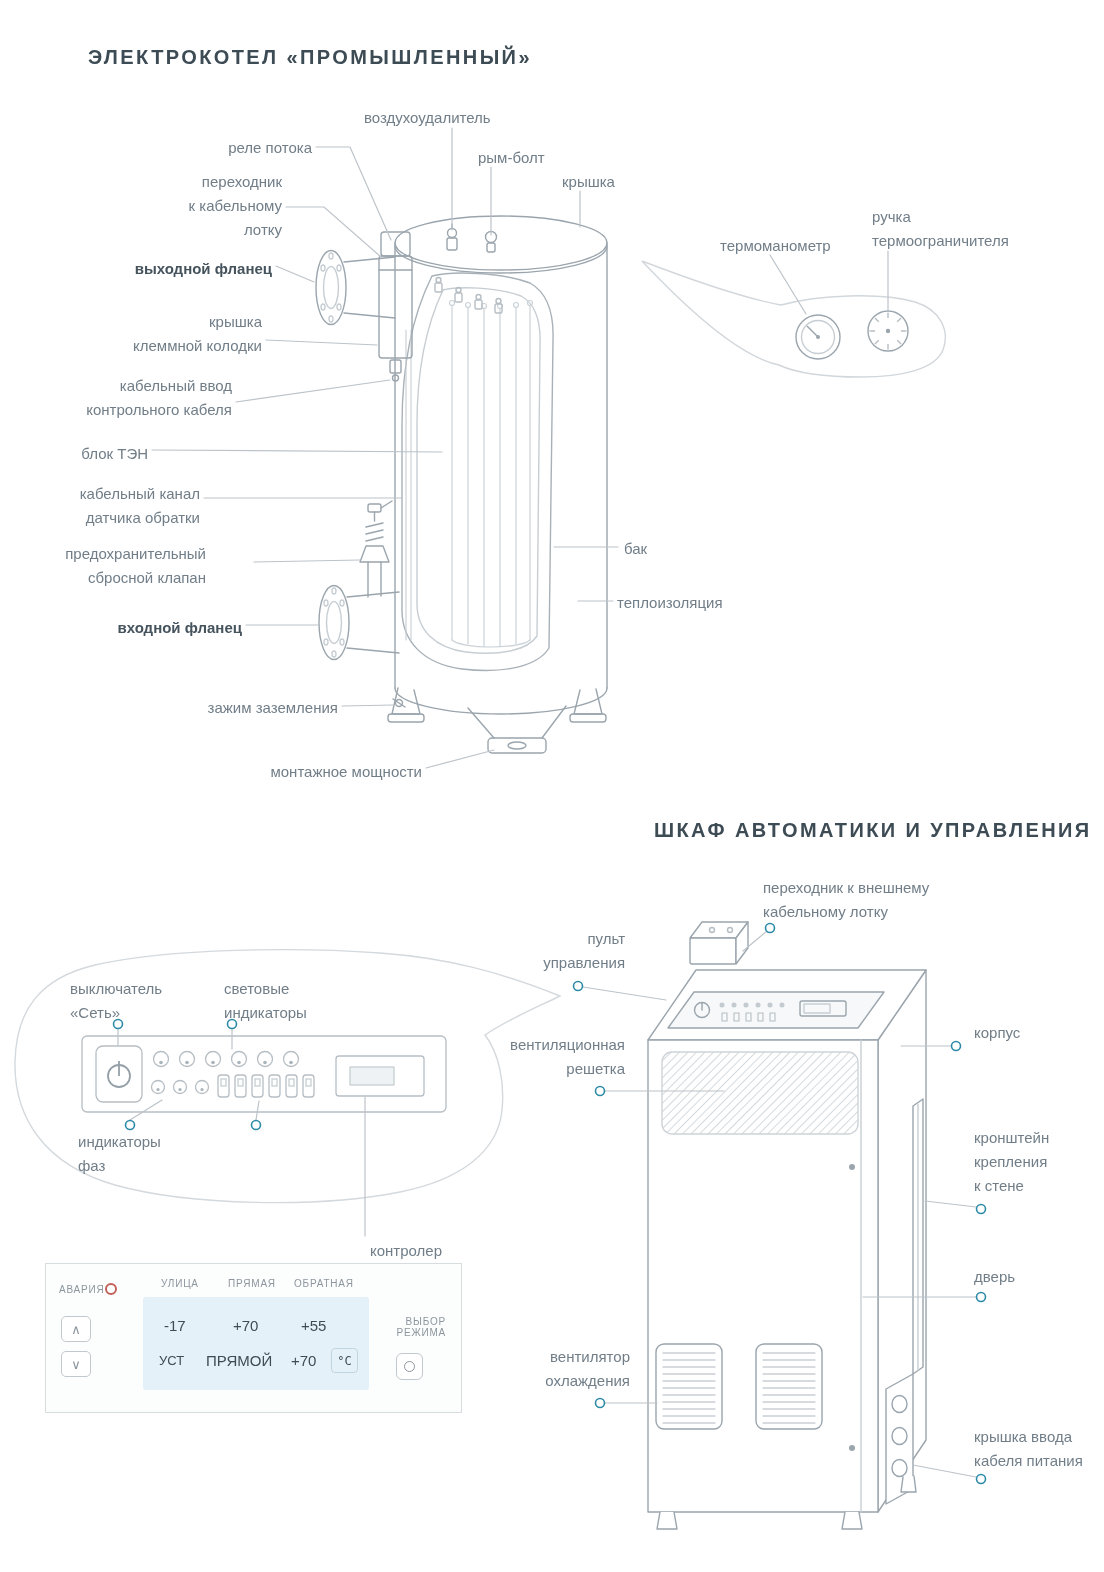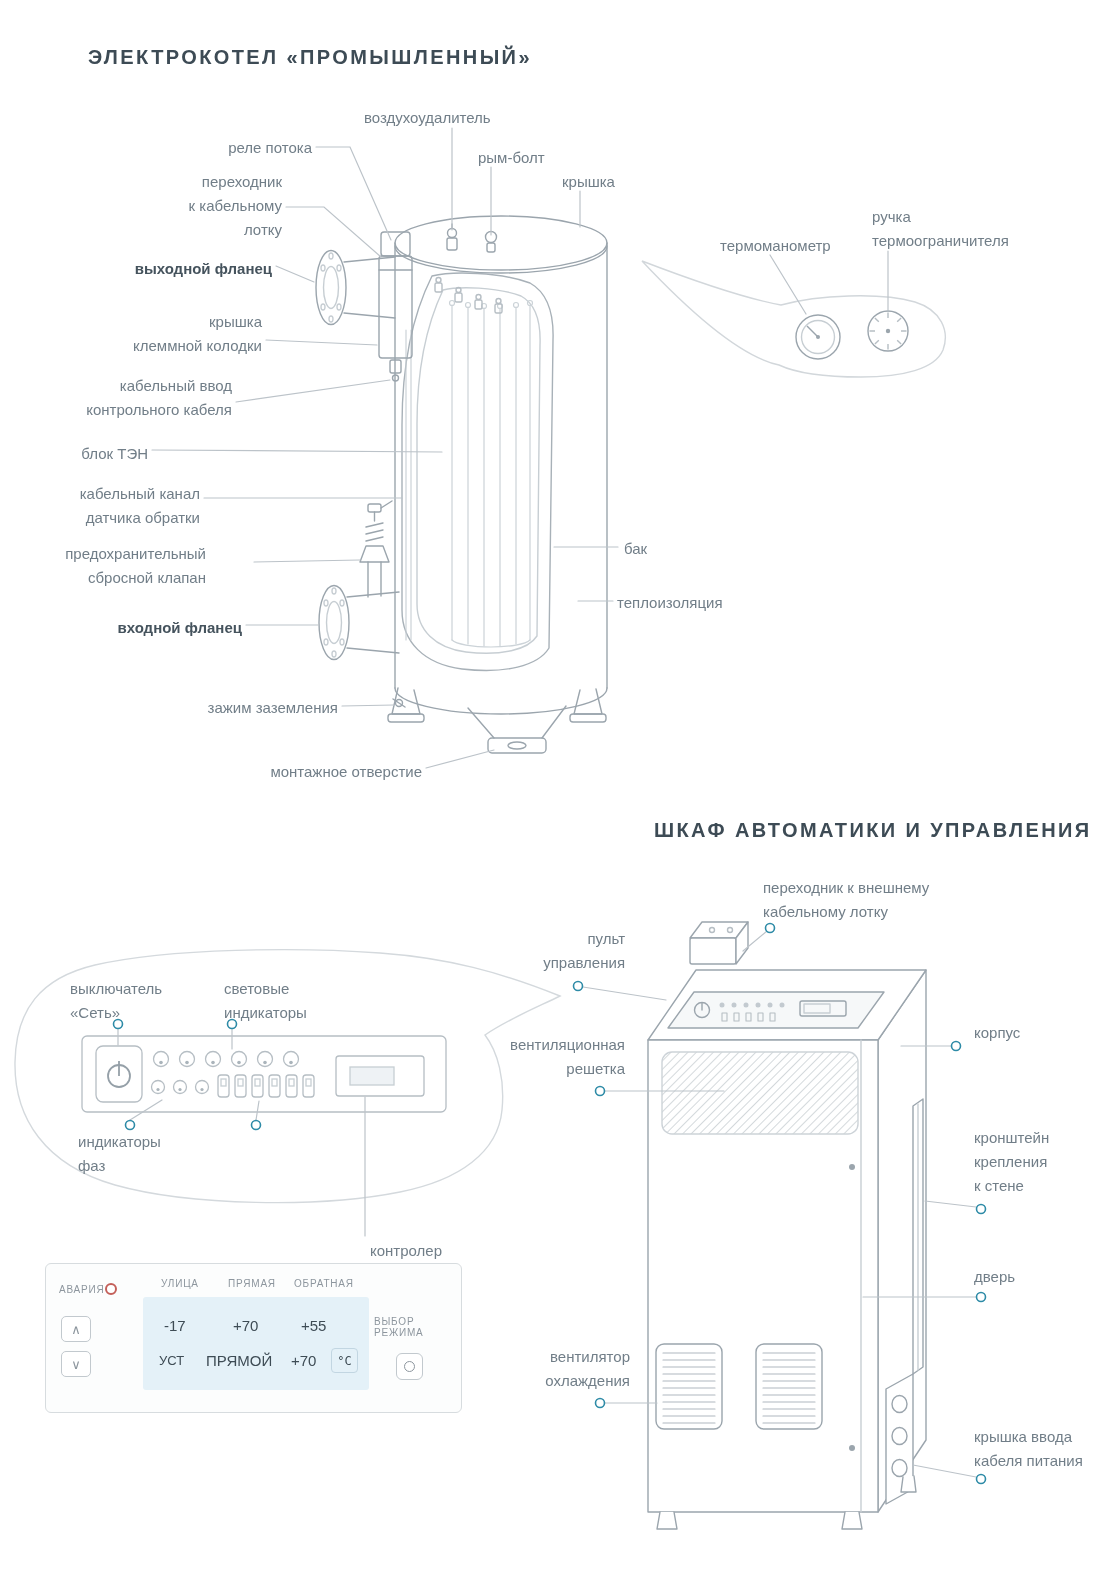--- a/index.html
+++ b/index.html
@@ -8,21 +8,21 @@
           font-family:"Liberation Sans",sans-serif}
   .art{position:absolute;left:0;top:0;z-index:1}
   .lbl{position:absolute;z-index:3;font-size:15px;color:#717e88;line-height:1.6;white-space:pre-line}
   .ra{text-align:right}
   .ct{text-align:left}
   .bold{color:#45535d;font-weight:bold}
   .title{position:absolute;z-index:3;font-size:20px;font-weight:bold;color:#3d4b55;
          letter-spacing:2.4px;white-space:nowrap}
   
   .ctrl{position:absolute;z-index:3;left:45px;top:1263px;width:417px;height:150px;
-        border:1px solid #d7dcdf;border-radius:6px;background:#fcfdfd}
+        border:1px solid #d7dcdf;border-radius:0;background:#fcfdfd}
   .tiny{position:absolute;font-size:10px;letter-spacing:.8px;color:#8d969e;white-space:pre-line}
   .alarm-dot{position:absolute;left:59px;top:19px;width:12px;height:12px;border:2.5px solid #c4605a;
              border-radius:50%;background:#fff}
   .ctrl-btn{position:absolute;left:15px;width:30px;height:26px;border:1px solid #c2c9ce;border-radius:5px;
             background:#fff;color:#8d969e;font-size:13px;display:flex;align-items:center;justify-content:center}
   .display{position:absolute;left:97px;top:33px;width:226px;height:93px;background:#e4f1f8;border-radius:3px}
   .dv{position:absolute;font-family:Liberation Sans, sans-serif;font-size:15px;color:#3e4c55;white-space:nowrap}
   .unit-box{position:absolute;left:285px;top:84px;width:27px;height:25px;border:1px solid #c2d6e2;border-radius:4px;
             display:flex;align-items:center;justify-content:center;font-size:12px;color:#3e4c55;
             font-family:"DejaVu Sans Mono",monospace}
@@ -370,21 +370,21 @@
 клеммной колодки</div>
   <div class="lbl ra" style="right:872px;top:374px">кабельный ввод
 контрольного кабеля</div>
   <div class="lbl ra" style="right:956px;top:442px">блок ТЭН</div>
   <div class="lbl ra" style="right:904px;top:482px">кабельный канал
 датчика обратки</div>
   <div class="lbl ra" style="right:898px;top:542px">предохранительный
 сбросной клапан</div>
   <div class="lbl ra bold" style="right:862px;top:616px">входной фланец</div>
   <div class="lbl ra" style="right:766px;top:696px">зажим заземления</div>
-  <div class="lbl ra" style="right:682px;top:760px">монтажное отверстие</div>
+  <div class="lbl ra" style="right:682px;top:760px">монтажное мощности</div>
   <div class="lbl" style="left:364px;top:106px">воздухоудалитель</div>
   <div class="lbl" style="left:478px;top:146px">рым-болт</div>
   <div class="lbl" style="left:562px;top:170px">крышка</div>
   <div class="lbl" style="left:624px;top:537px">бак</div>
   <div class="lbl" style="left:617px;top:591px">теплоизоляция</div>
   <div class="lbl" style="left:720px;top:234px">термоманометр</div>
   <div class="lbl" style="left:872px;top:205px">ручка
 термоограничителя</div>
 
   <div class="lbl ct" style="left:763px;top:876px;width:184px">переходник к внешнему
@@ -424,20 +424,20 @@
     <span class="tiny" style="left:182px;top:14px">ПРЯМАЯ</span>
     <span class="tiny" style="left:248px;top:14px">ОБРАТНАЯ</span>
     <div class="display"></div>
     <span class="dv" style="left:118px;top:53px">-17</span>
     <span class="dv" style="left:187px;top:53px">+70</span>
     <span class="dv" style="left:255px;top:53px">+55</span>
     <span class="dv" style="left:113px;top:89px;font-size:13px">УСТ</span>
     <span class="dv" style="left:160px;top:88px">ПРЯМОЙ</span>
     <span class="dv" style="left:245px;top:88px">+70</span>
     <span class="unit-box">°С</span>
-    <span class="tiny ct" style="left:328px;top:52px;width:72px;text-align:left">ВЫБОР
+    <span class="tiny ct" style="left:328px;top:52px;width:72px;text-align:right">ВЫБОР
 РЕЖИМА</span>
     <div class="mode-btn">
       <i></i>
     </div>
   </div>
 
 </div>
 
 </body></html>

